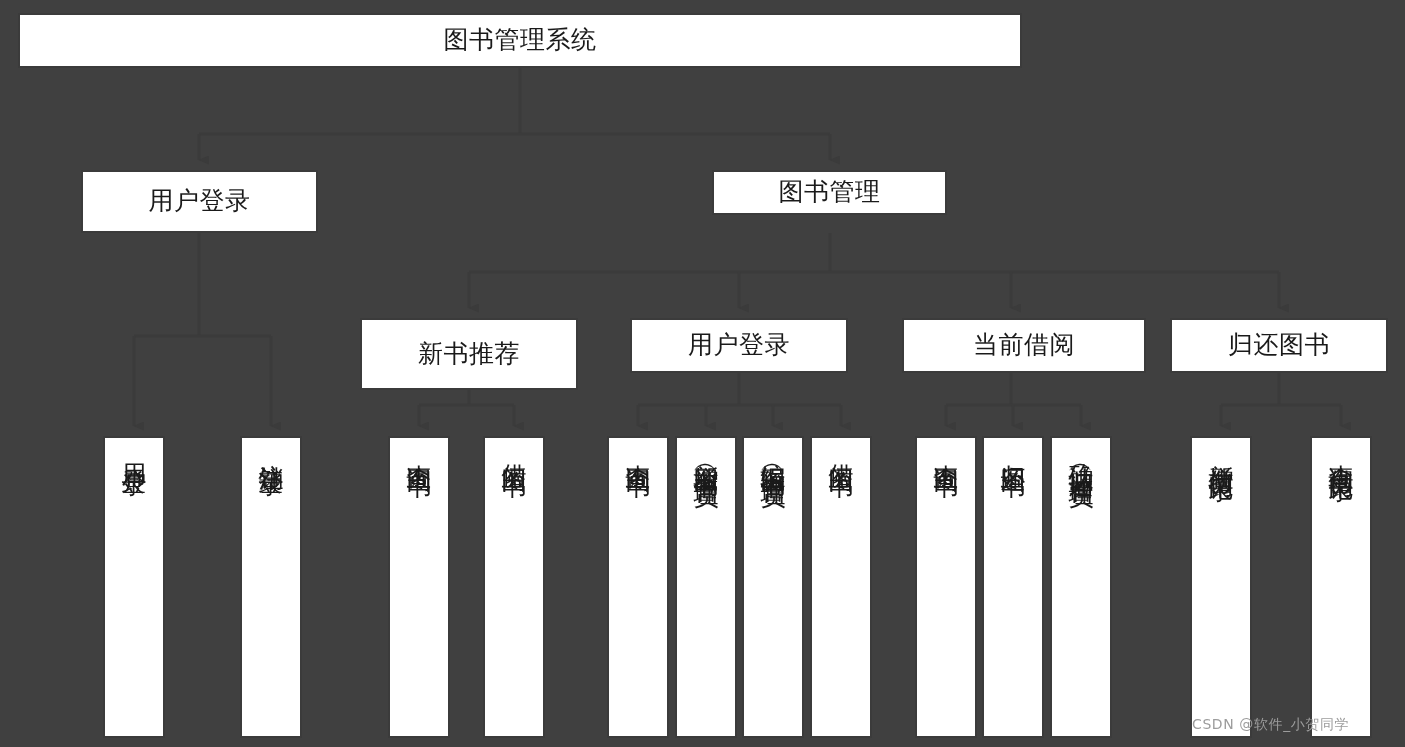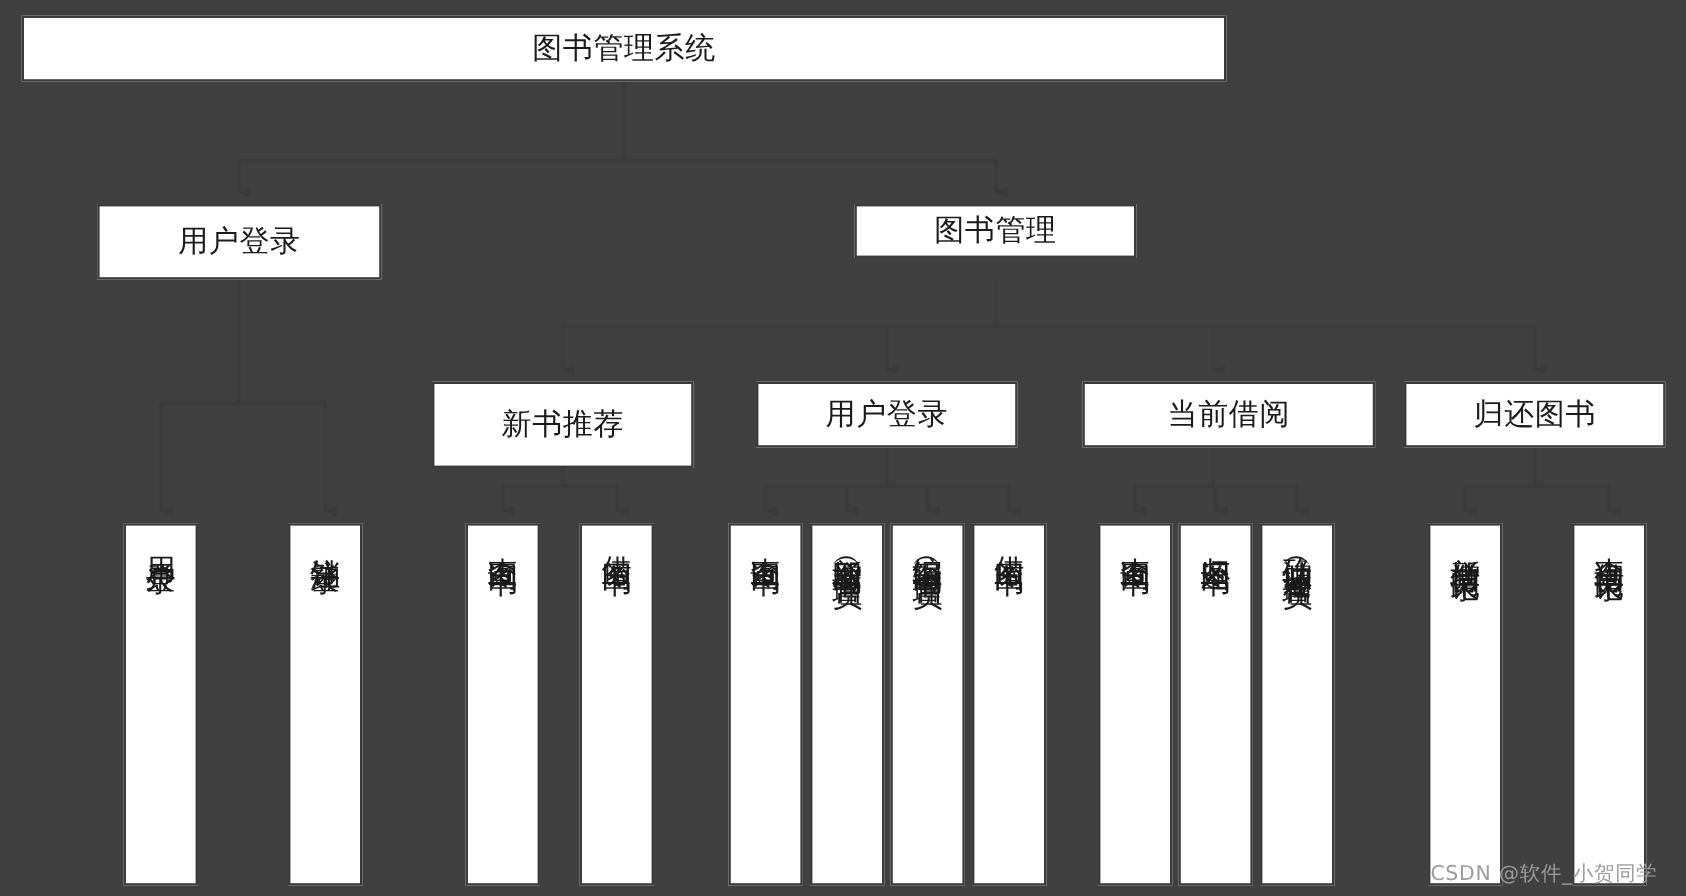--- a/index.html
+++ b/index.html
@@ -58,21 +58,21 @@
     letter-spacing: 3px;
     line-height: 1;
   }
   .node.root .node-label {
     font-size: 25px;
   }
   #watermark {
     position: absolute;
     left: 1192px;
     top: 716px;
-    font-size: 17px;
+    font-size: 14px;
     color: #9c9c9c;
     letter-spacing: 0.6px;
     z-index: 5;
     white-space: nowrap;
     font-family: "DejaVu Sans", "Liberation Sans", sans-serif;
   }
 </style>
 </head>
 <body>
 

